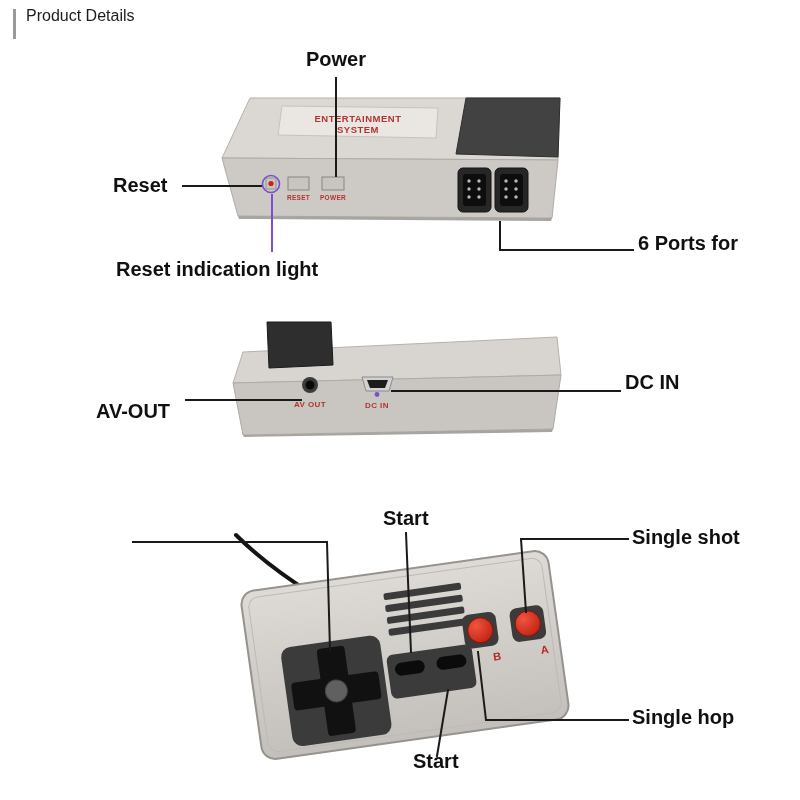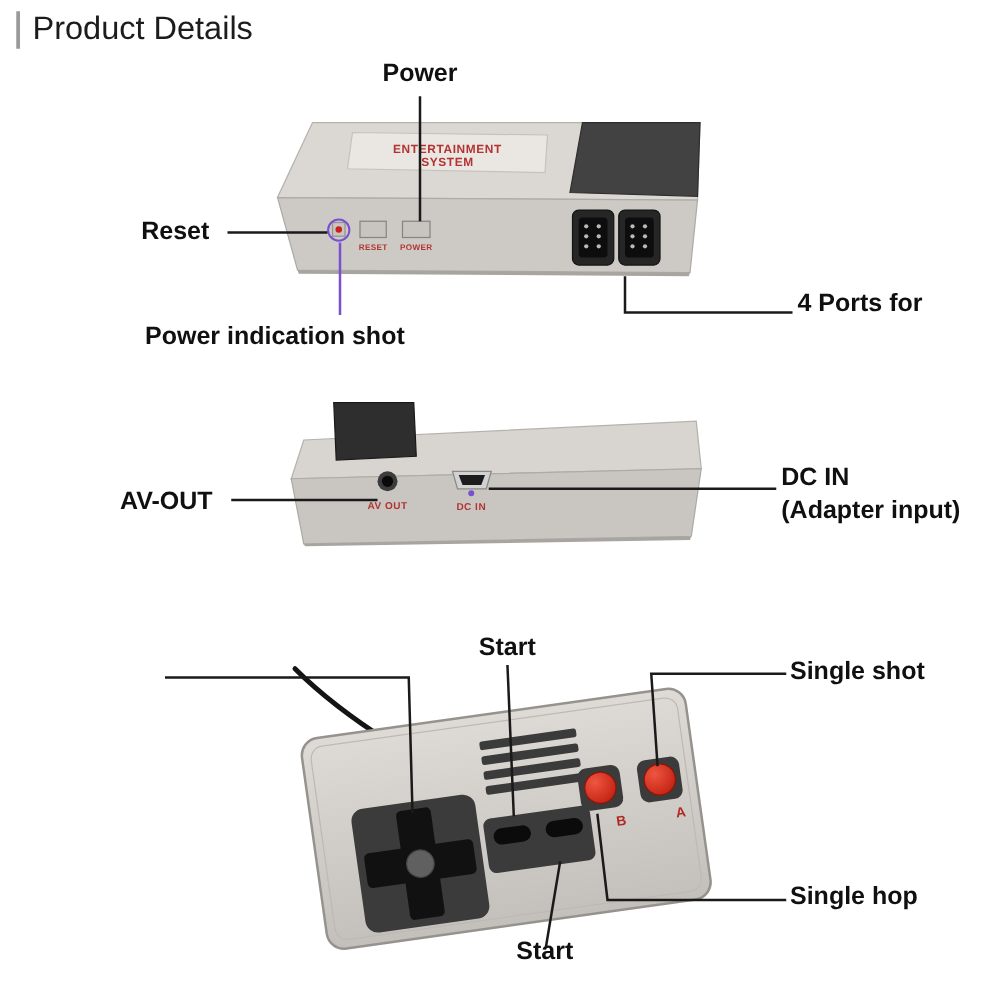--- a/index.html
+++ b/index.html
@@ -1,21 +1,21 @@
 <!DOCTYPE html>
 <html><head>
 <meta charset="utf-8">
 <style>
   html,body{margin:0;padding:0;background:#fff;}
   .page{position:relative;width:800px;height:800px;background:#ffffff;overflow:hidden;
         font-family:"Liberation Sans",sans-serif;}
   .svg-abs{position:absolute;z-index:1;}
   .overlay{position:absolute;left:0;top:0;z-index:5;pointer-events:none;}
   .header-bar{position:absolute;left:13px;top:9px;width:3px;height:30px;background:#9a9a9a;z-index:6;}
-  .page-title{position:absolute;left:26px;top:7px;font-size:26px;font-weight:400;color:#1c1c1c;z-index:6;}
+  .page-title{position:absolute;left:26px;top:7px;font-size:16px;font-weight:400;color:#1c1c1c;z-index:6;}
   .callout{position:absolute;font-size:20px;font-weight:700;color:#101010;line-height:1.3;z-index:6;white-space:nowrap;}
   .line{stroke:#1a1a1a;stroke-width:2;fill:none;stroke-linecap:square;}
   .line-purple{stroke:#7a4fd0;stroke-width:2;fill:none;}
   .brand-text{font-family:"Liberation Sans",sans-serif;font-size:9.5px;font-weight:700;fill:#b23432;
               letter-spacing:.5px;text-anchor:middle;}
   .btn-text{font-family:"Liberation Sans",sans-serif;font-size:6.5px;font-weight:700;fill:#b23432;
             letter-spacing:.3px;text-anchor:middle;}
   .port-text{font-family:"Liberation Sans",sans-serif;font-size:8px;font-weight:700;fill:#b23432;
              letter-spacing:.4px;text-anchor:middle;}
   .ab-red{font-family:"Liberation Sans",sans-serif;font-size:11px;font-weight:700;fill:#b02a24;text-anchor:middle;}
@@ -138,29 +138,28 @@
     <line class="line" x1="392" y1="391" x2="620" y2="391"></line>
     <polyline class="line" points="133,542 327,542 330,650"></polyline>
     <line class="line" x1="406" y1="533" x2="411" y2="652"></line>
     <polyline class="line" points="628,539 521,539 526,612"></polyline>
     <polyline class="line" points="628,720 486,720 478,652"></polyline>
     <line class="line" x1="437" y1="756" x2="448" y2="690"></line>
   </svg>
 
   <div class="callout" style="left:293px;top:46px;width:86px;text-align:center">Power</div>
   <div class="callout" style="left:113px;top:172px">Reset</div>
-  <div class="callout" style="left:116px;top:256px">Power indication shot</div>
+  <div class="callout" style="left:116px;top:256px">Reset indication light</div>
   <div class="callout" style="left:638px;top:230px">
-    <div>4 Ports for</div>
+    <div>6 Ports for</div>
   </div>
 
-  <div class="callout" style="left:96px;top:388px">AV-OUT</div>
+  <div class="callout" style="left:96px;top:398px">AV-OUT</div>
   <div class="callout" style="left:625px;top:369px">
     <div>DC IN</div>
-    <div>(Adapter input)</div>
   </div>
 
   <div class="callout" style="left:383px;top:505px">Start</div>
   <div class="callout" style="left:632px;top:704px">Single hop</div>
   <div class="callout" style="left:632px;top:524px">Single shot</div>
   <div class="callout" style="left:413px;top:748px">Start</div>
 
 </div>
 
 </body></html>

